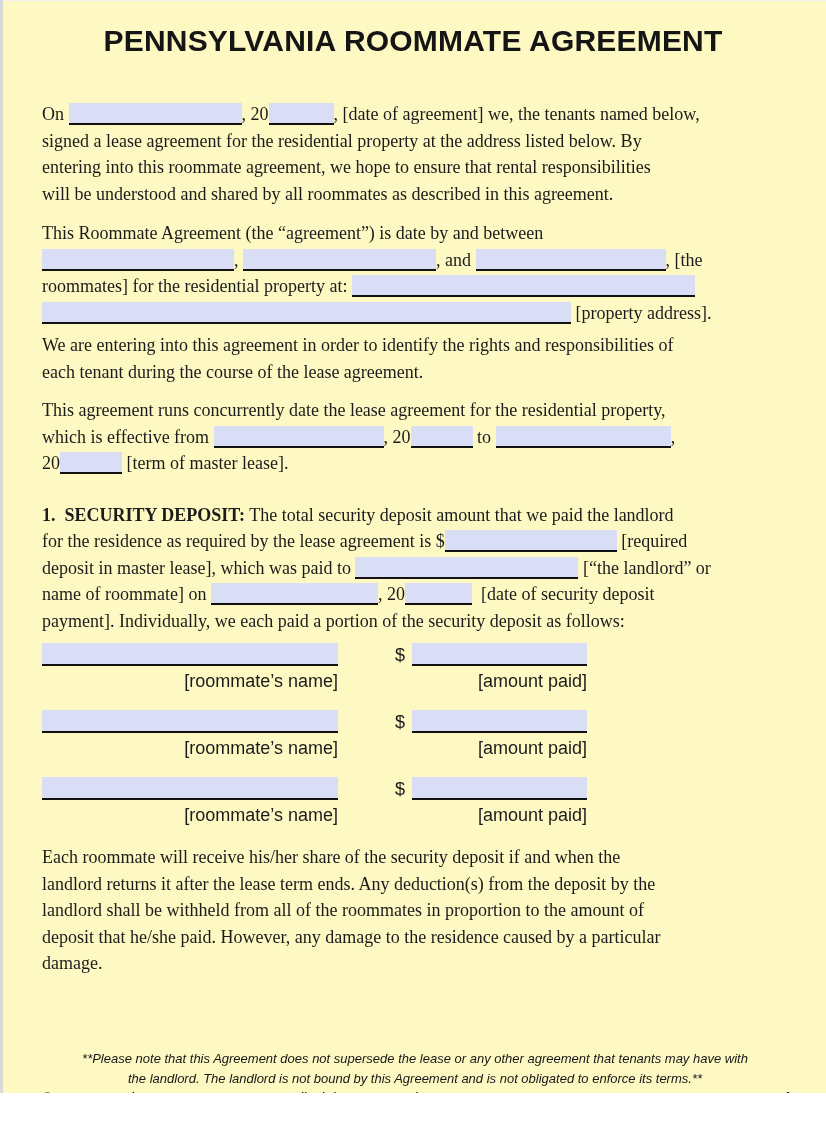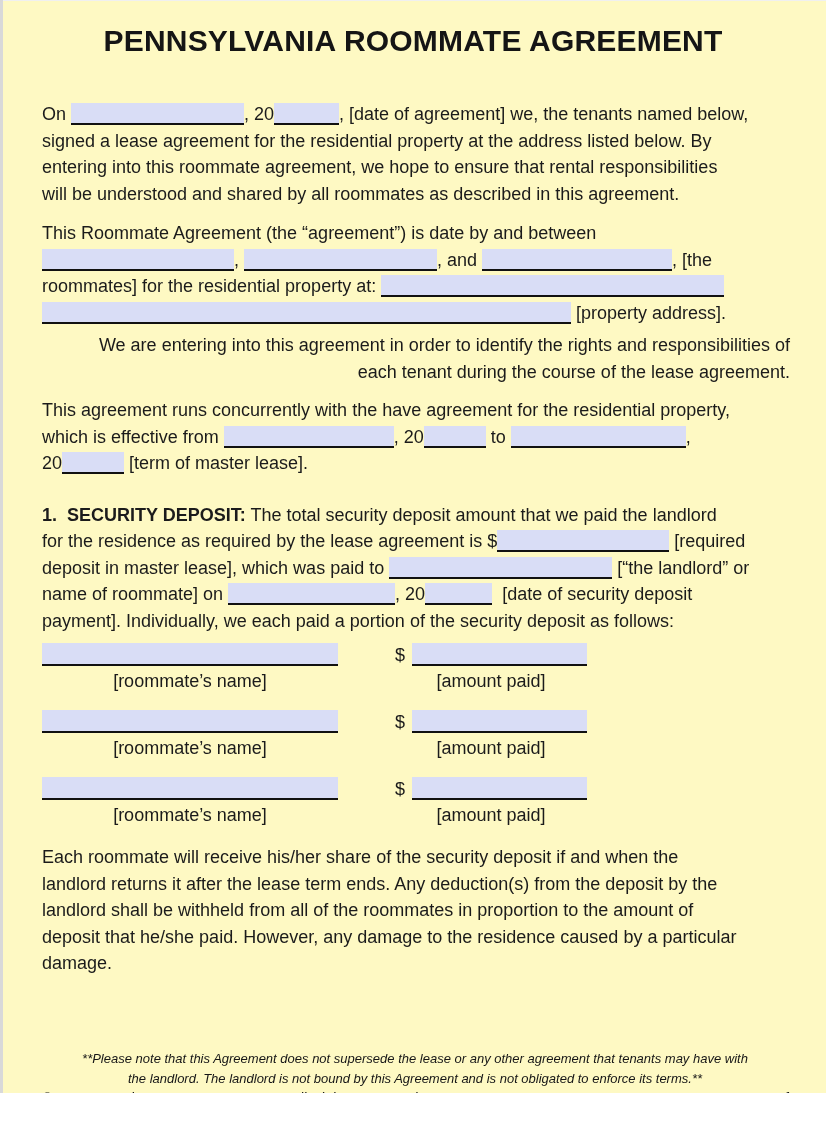--- a/index.html
+++ b/index.html
@@ -15,24 +15,24 @@
   .title {
     position:absolute; top:24px; left:0; width:100%;
     margin:0; text-align:center;
     font-size:30px; font-weight:bold; letter-spacing:0.2px;
     color:#151515;
   }
   #flow {
     position:absolute; top:101px; left:42px; width:748px;
     font-size:18px; line-height:26.5px;
   }
-  .line { white-space:nowrap; }
+  .line { white-space:nowrap;font-family:Liberation Serif, serif; }
   .para { margin:0 0 13px 0; }
   [data-name="paragraph-parties"] { margin-bottom:6px; }
-  [data-name="paragraph-purpose"] { margin-bottom:12px;text-align:right; }
+  [data-name="paragraph-purpose"] { margin-bottom:12px; }
   [data-name="paragraph-lease-term"] { margin-bottom:25px; }
   [data-name="paragraph-security-deposit"] { margin-bottom:6px; }
   .bold { font-weight:bold; }
   .blank {
     display:inline-block; height:20px;
     background:var(--blank-fill, #d9ddf6);
     border-bottom:2px solid #111111;
     vertical-align:-5px;
   }
   .dep-rows { margin:0 0 17px 0; padding-top:3px; }
@@ -41,21 +41,21 @@
   .dep-col.name { width:296px; margin-right:57px; }
   .dep-col.amount { width:192px; }
   .dep-blank {
     display:block; height:21px;
     background:var(--blank-fill, #d9ddf6);
     border-bottom:2px solid #111111;
   }
   .amount-line { display:flex; align-items:flex-end; }
   .dollar { padding-right:7px; line-height:22px; }
   .dep-blank.amount { flex:1; }
-  .dep-label { text-align:center; margin-top:3px; line-height:24px; }
+  .dep-label { text-align:right; margin-top:3px; line-height:24px; }
   .note {
     position:absolute; top:1049px; left:42px; width:746px;
     text-align:center;
     font-size:13px; font-weight:normal; font-style:italic;
     line-height:19.5px; color:#161616;
   }
   .footer-row {
     position:absolute; top:1089px; left:42px; width:760px;
     display:flex; justify-content:space-between; align-items:baseline;
     font-size:14.5px; color:#1b1b1b;
@@ -79,21 +79,21 @@
         <div class="line" data-name="text-line"><span data-name="text-run">This Roommate Agreement (the “agreement”) is date by and between</span></div>
         <div class="line" data-name="text-line"><span class="blank" data-name="fill-in-blank" style="width: 192px;"></span><span data-name="text-run">, </span><span class="blank" data-name="fill-in-blank" style="width: 193px;"></span><span data-name="text-run">, and </span><span class="blank" data-name="fill-in-blank" style="width: 190px;"></span><span data-name="text-run">, [the</span></div>
         <div class="line" data-name="text-line"><span data-name="text-run">roommates] for the residential property at: </span><span class="blank" data-name="fill-in-blank" style="width: 343px;"></span></div>
         <div class="line" data-name="text-line"><span class="blank" data-name="fill-in-blank" style="width: 529px;"></span><span data-name="text-run"> [property address].</span></div>
       </div>
       <div class="para" data-name="paragraph-purpose">
         <div class="line" data-name="text-line"><span data-name="text-run">We are entering into this agreement in order to identify the rights and responsibilities of</span></div>
         <div class="line" data-name="text-line"><span data-name="text-run">each tenant during the course of the lease agreement.</span></div>
       </div>
       <div class="para" data-name="paragraph-lease-term">
-        <div class="line" data-name="text-line"><span data-name="text-run">This agreement runs concurrently with the have agreement for the residential property,</span></div>
+        <div class="line" data-name="text-line"><span data-name="text-run">This agreement runs concurrently date the lease agreement for the residential property,</span></div>
         <div class="line" data-name="text-line"><span data-name="text-run">which is effective from </span><span class="blank" data-name="fill-in-blank" style="width: 170px;"></span><span data-name="text-run">, 20</span><span class="blank" data-name="fill-in-blank" style="width: 62px;"></span><span data-name="text-run"> to </span><span class="blank" data-name="fill-in-blank" style="width: 175px;"></span><span data-name="text-run">,</span></div>
         <div class="line" data-name="text-line"><span data-name="text-run">20</span><span class="blank" data-name="fill-in-blank" style="width: 62px;"></span><span data-name="text-run"> [term of master lease].</span></div>
       </div>
       <div class="para" data-name="paragraph-security-deposit">
         <div class="line" data-name="text-line"><span class="bold" data-name="section-heading">1.&nbsp; SECURITY DEPOSIT:</span><span data-name="text-run"> The total security deposit amount that we paid the landlord</span></div>
         <div class="line" data-name="text-line"><span data-name="text-run">for the residence as required by the lease agreement is $</span><span class="blank" data-name="fill-in-blank" style="width: 172px;"></span><span data-name="text-run"> [required</span></div>
         <div class="line" data-name="text-line"><span data-name="text-run">deposit in master lease], which was paid to </span><span class="blank" data-name="fill-in-blank" style="width: 223px;"></span><span data-name="text-run"> [“the landlord” or</span></div>
         <div class="line" data-name="text-line"><span data-name="text-run">name of roommate] on </span><span class="blank" data-name="fill-in-blank" style="width: 167px;"></span><span data-name="text-run">, 20</span><span class="blank" data-name="fill-in-blank" style="width: 67px;"></span><span data-name="text-run">&nbsp; [date of security deposit</span></div>
         <div class="line" data-name="text-line"><span data-name="text-run">payment]. Individually, we each paid a portion of the security deposit as follows:</span></div>
       </div>

